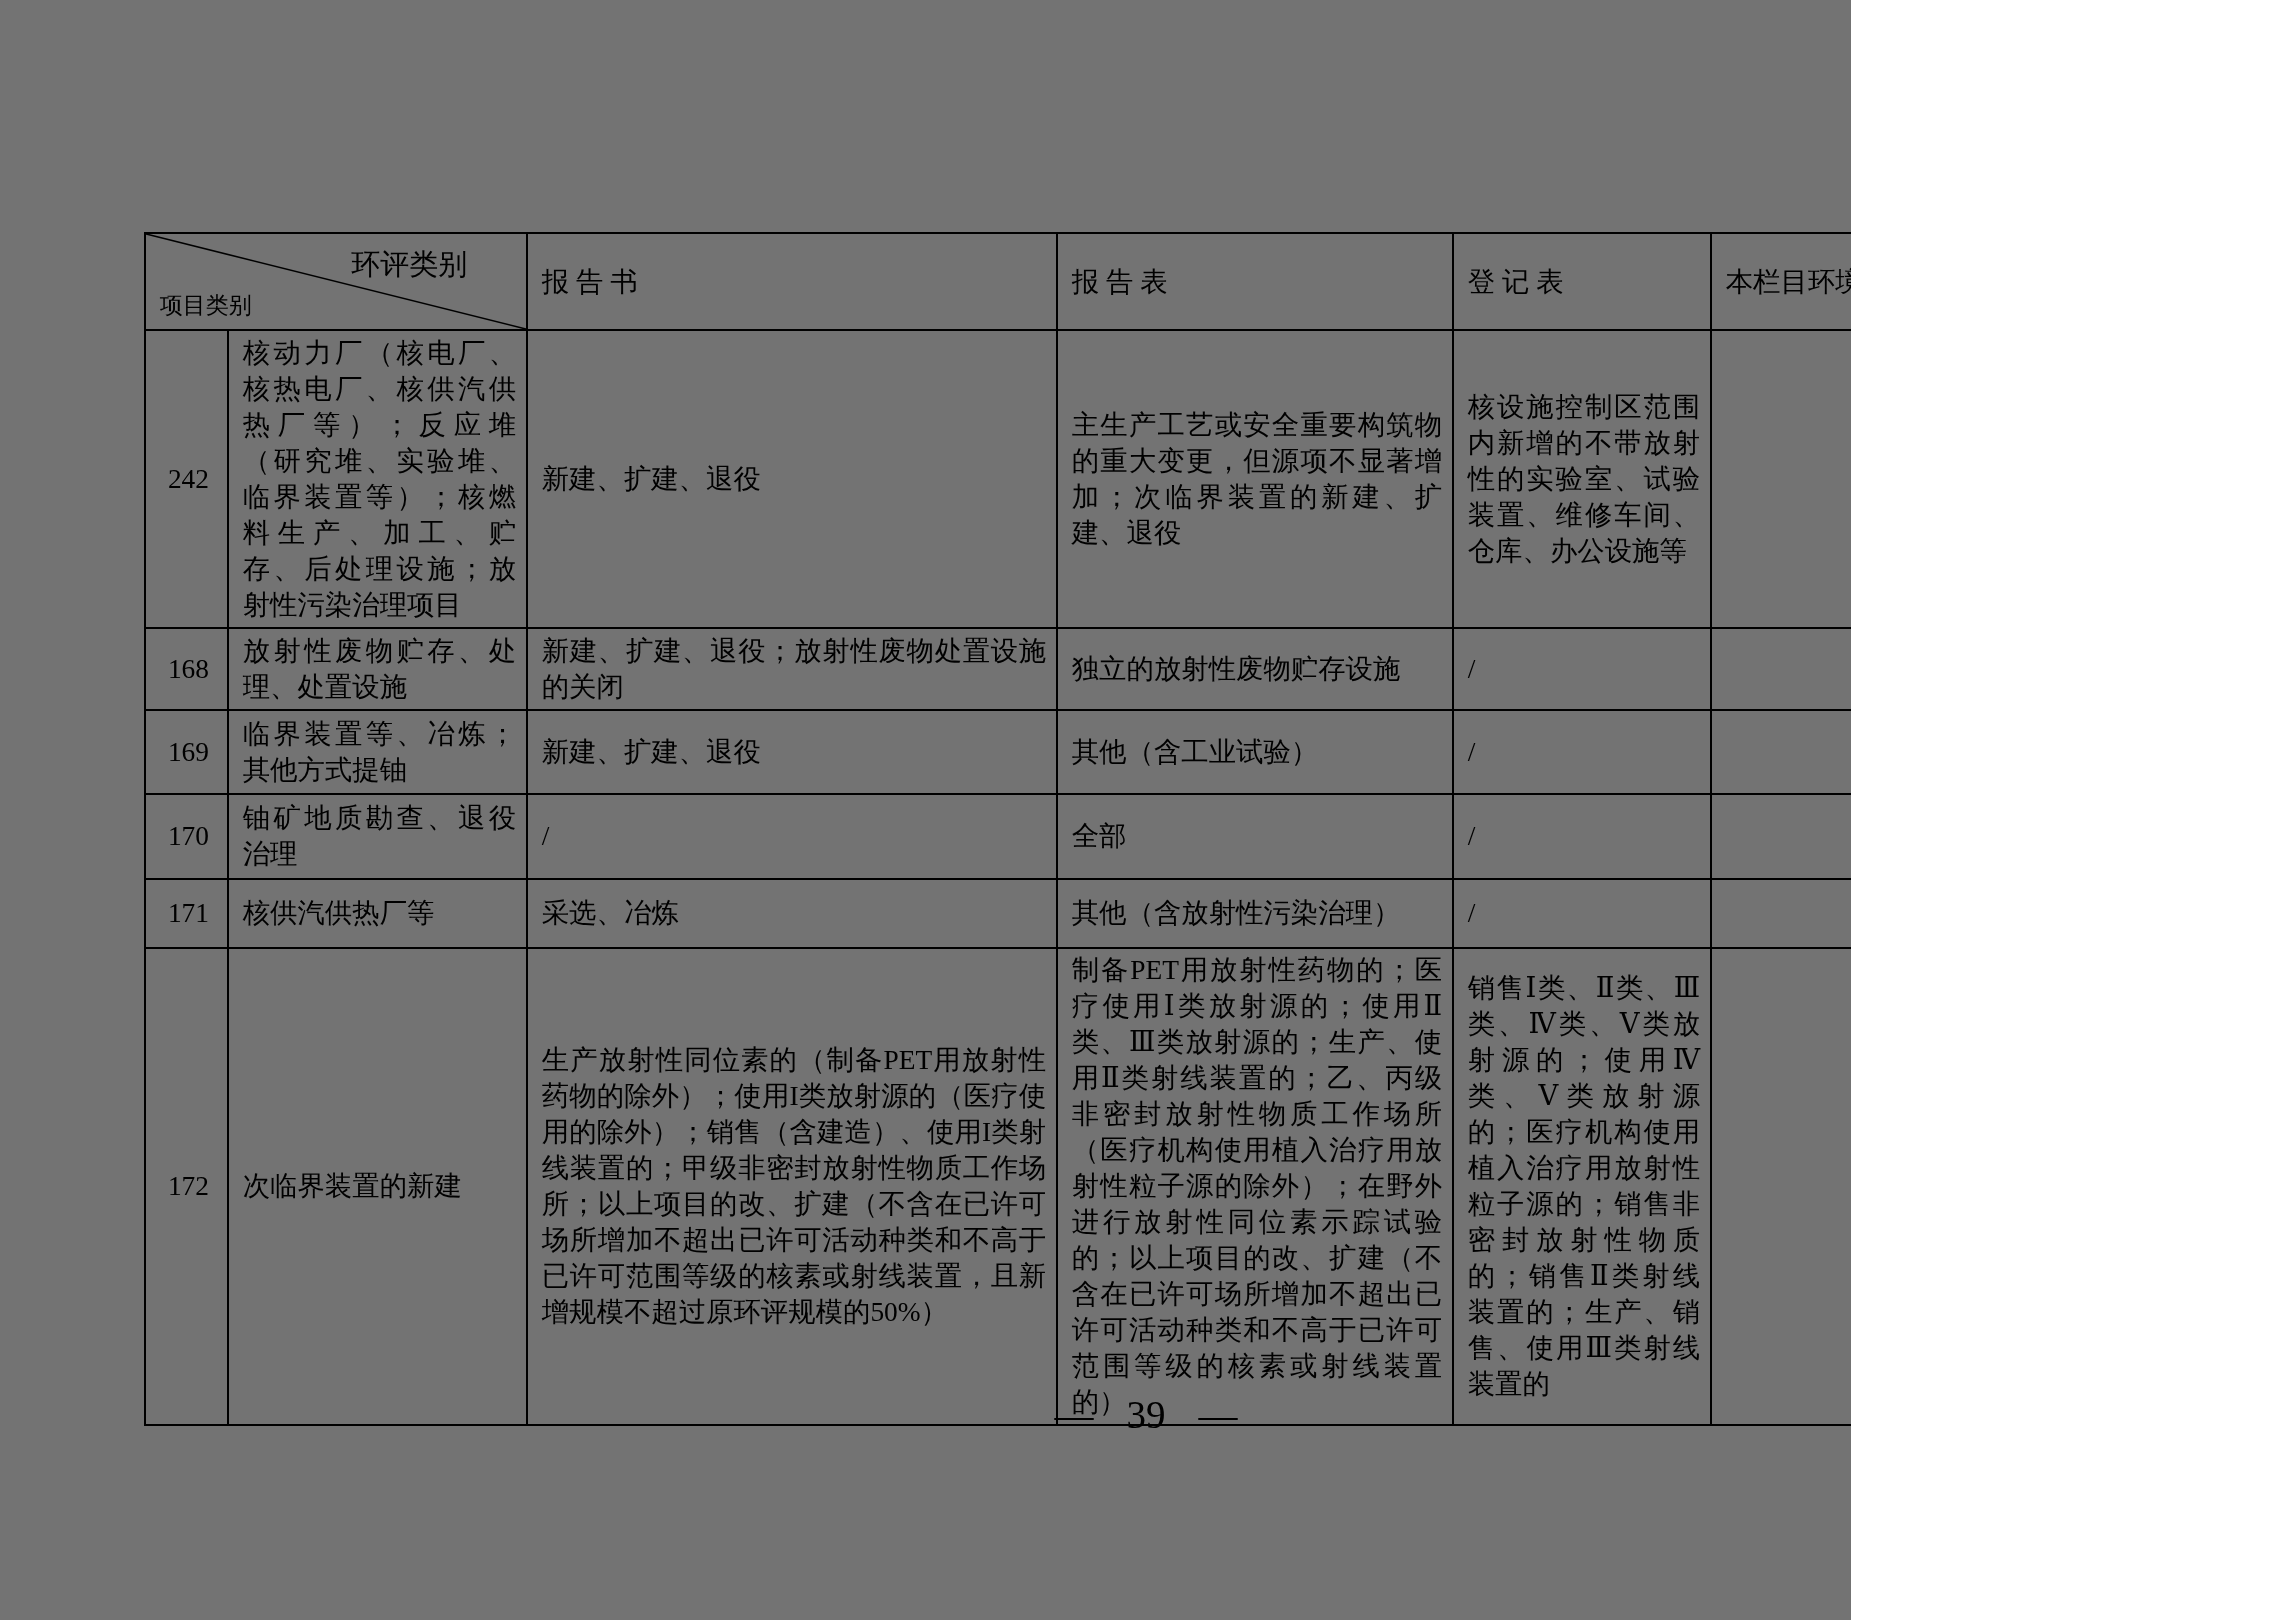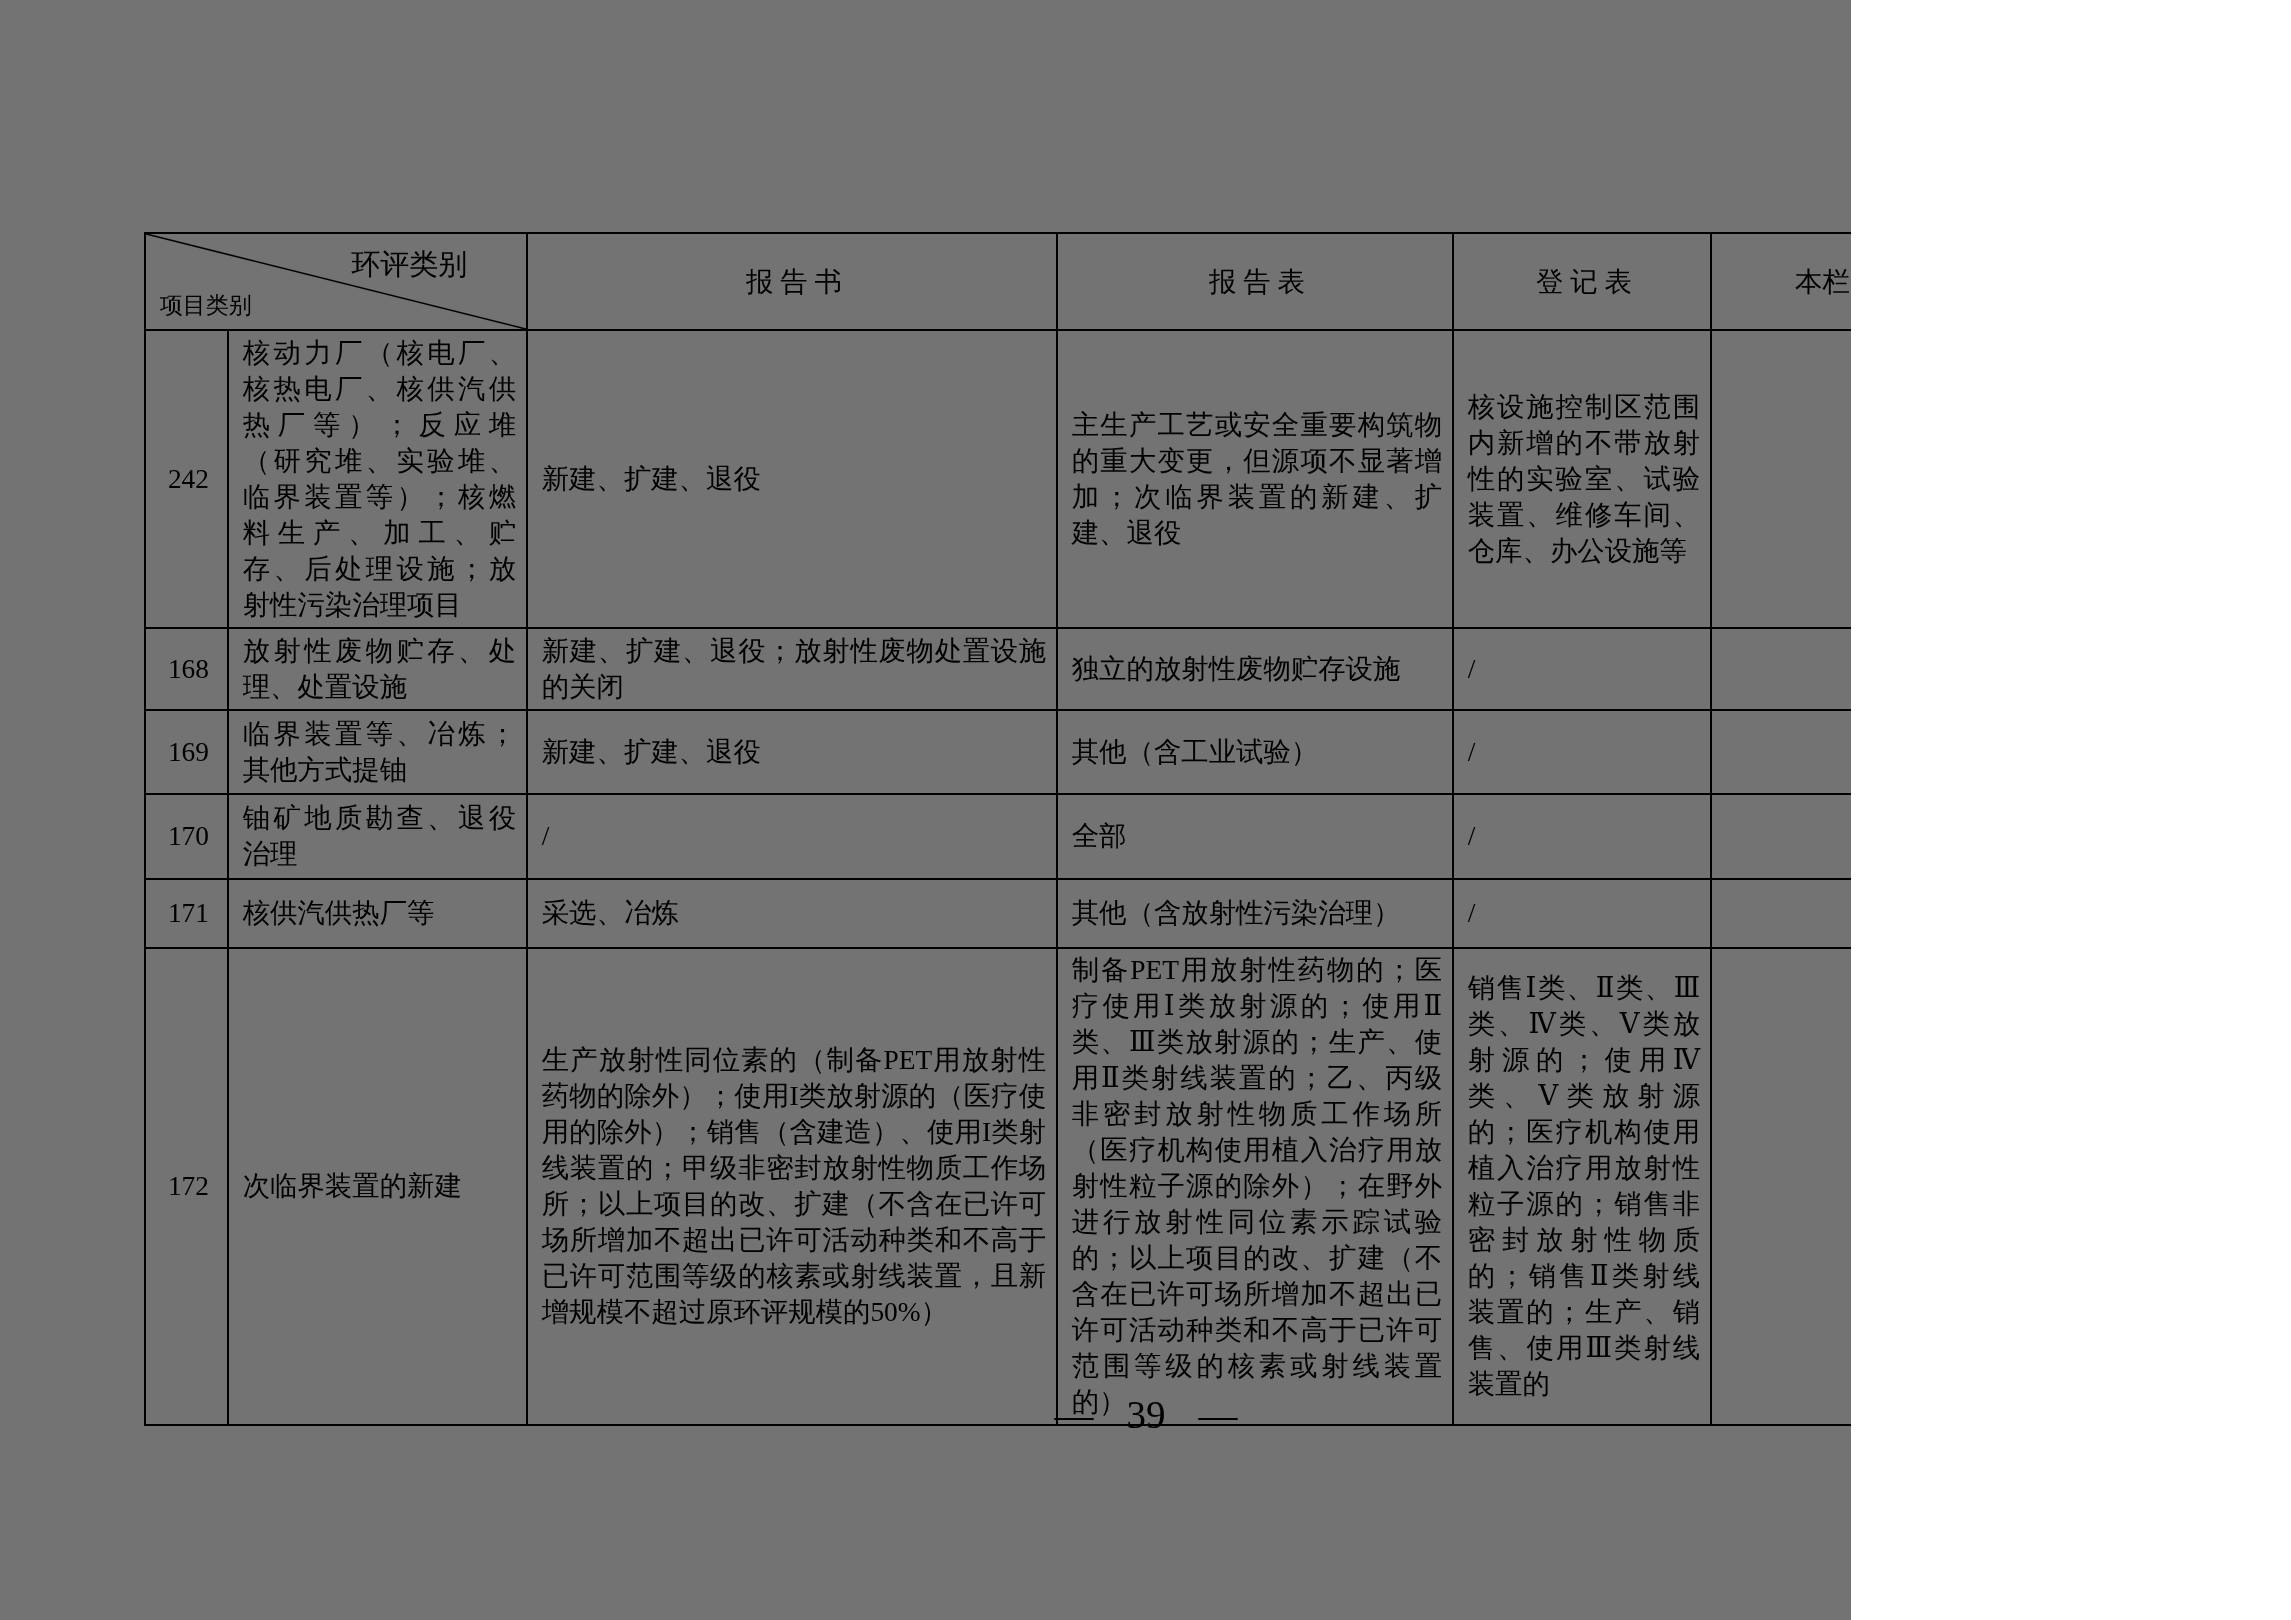--- a/index.html
+++ b/index.html
@@ -28,21 +28,20 @@
   table.eia td {
     border: 2px solid #000;
     vertical-align: middle;
     padding: 3.9px 9.8px 3.9px 13.7px;
     font-size: 27.4px;
     line-height: 36px;
     overflow: hidden;
     word-break: break-all;
   }
   td.hdr {
-    text-align: center;
     font-size: 29px;
     padding: 3.9px 3.9px;
   }
   td.diag {
     position: relative;
     padding: 0;
   }
   td.diag svg {
     position: absolute;
     left: 0; top: 0;

